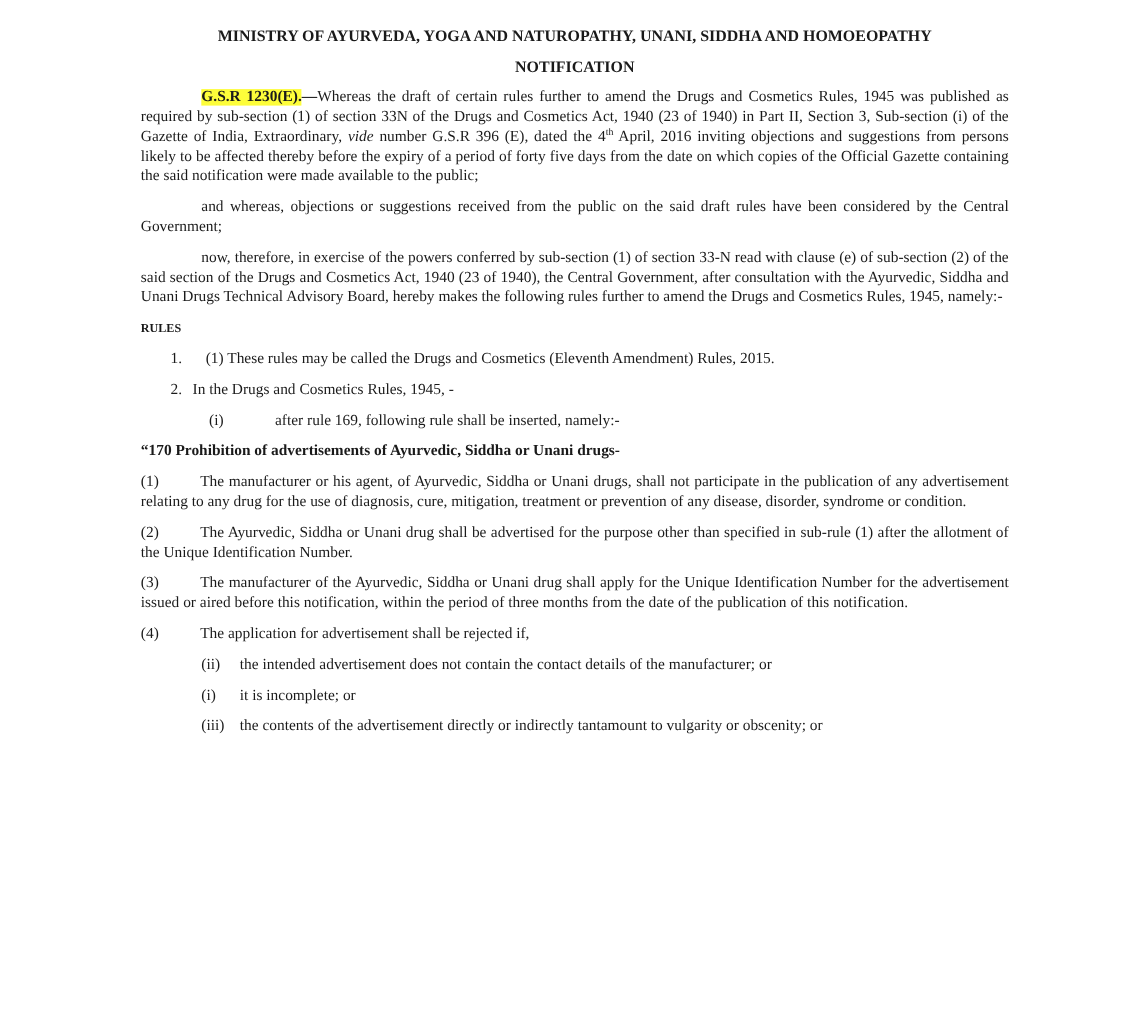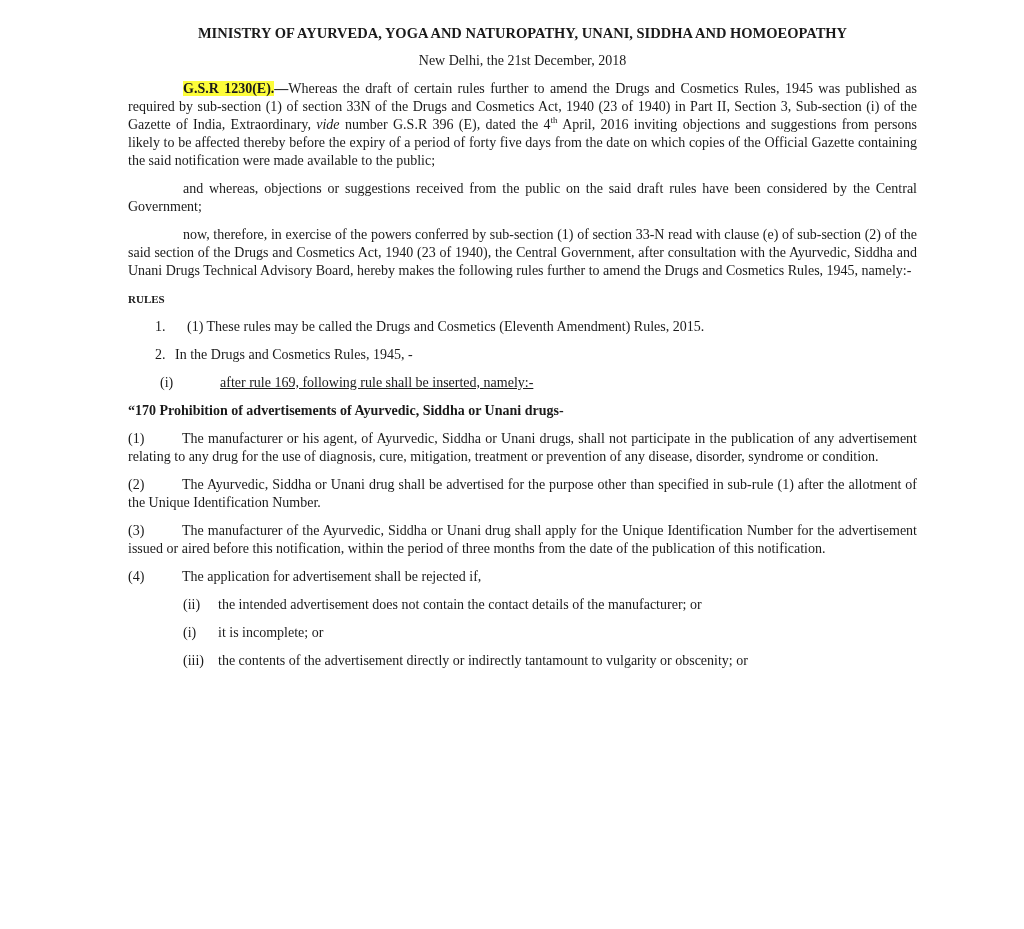--- a/index.html
+++ b/index.html
@@ -48,21 +48,21 @@
     font-weight: bold;
     font-size: 11px;
     text-align: left;
     margin: 0 0 10px 0;
   }
   .rline {
     margin: 0 0 10px 0;
   }
   .m27 { margin-left: 27px; }
   .m59 { margin-left: 59px; }
-  .m55 { margin-left: 32px; text-decoration: underline; }
+  .m55 { margin-left: 62px; }
   .num1 { display: inline-block; width: 32px; }
   .num2 { display: inline-block; width: 20px; }
   .numi { display: inline-block; width: 60px; }
   .cnum { display: inline-block; width: 54px; }
   .scnum { display: inline-block; width: 35px; }
   .r170-heading {
     font-weight: bold;
     margin: 0 0 10px 0;
   }
   .subclause {
@@ -74,21 +74,21 @@
     vertical-align: super;
   }
   i { font-style: italic; }
 </style>
 </head>
 <body>
 
 <div class="page">
 
   <div class="doc-title">MINISTRY OF AYURVEDA, YOGA AND NATUROPATHY, UNANI, SIDDHA AND HOMOEOPATHY</div>
-  <div class="dateline">New Delhi, the 21st December, 2018</div>
+  <div class="doc-title">NOTIFICATION</div>
 
   <p class="body ind"><span class="hl">G.S.R 1230(E).</span><span class="bolddash">—</span><span>Whereas the draft of certain rules further to amend the Drugs and Cosmetics Rules, 1945 was published as required by sub-section (1) of section 33N of the Drugs and Cosmetics Act, 1940 (23 of 1940) in Part II, Section 3, Sub-section (i) of the Gazette of India, Extraordinary, </span><i>vide</i><span> number G.S.R 396 (E), dated the 4</span><sup>th</sup><span> April, 2016 inviting objections and suggestions from persons likely to be affected thereby before the expiry of a period of forty five days from the date on which copies of the Official Gazette containing the said notification were made available to the public;</span></p>
 
 
   <p class="body ind">and whereas, objections or suggestions received from the public on the said draft rules have been considered by the Central Government;</p>
 
   <p class="body ind">now, therefore, in exercise of the powers conferred by sub-section (1) of section 33-N read with clause (e) of sub-section (2) of the said section of the Drugs and Cosmetics Act, 1940 (23 of 1940), the Central Government, after consultation with the Ayurvedic, Siddha and Unani Drugs Technical Advisory Board, hereby makes the following rules further to amend the Drugs and Cosmetics Rules, 1945, namely:-</p>
 
   <div class="rules-heading">RULES</div>
 

